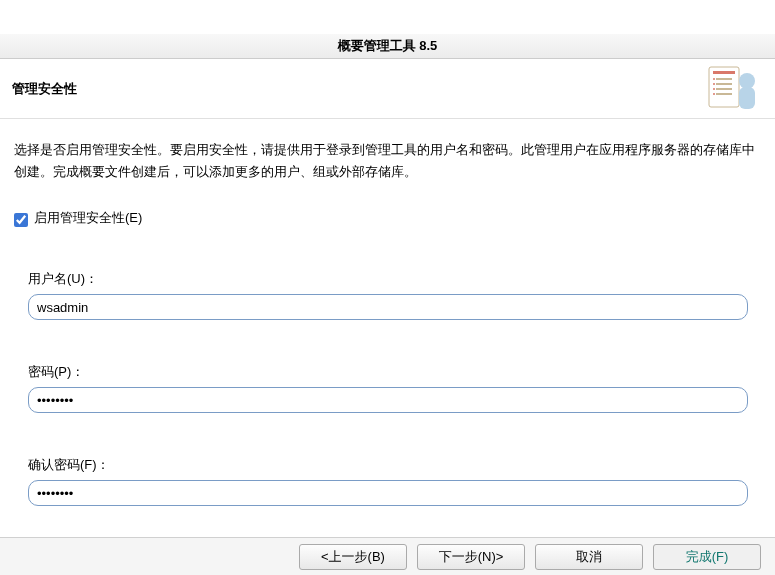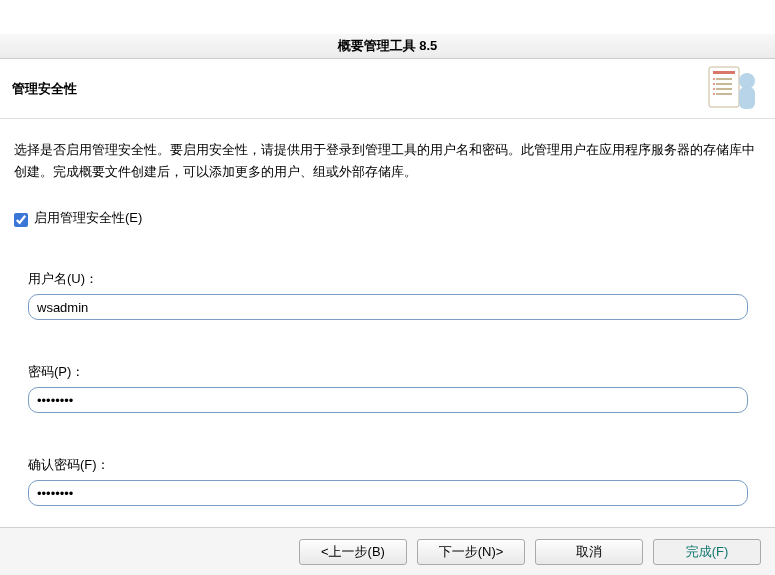--- a/index.html
+++ b/index.html
@@ -88,21 +88,21 @@
     .footer-note {
       margin-top: 28px;
       font-size: 13px;
       padding-left: 0px;
     }
     .button-bar {
       position: absolute;
       bottom: 0;
       left: 0;
       right: 0;
-      height: 48px;
+      height: 38px;
       border-top: 1px solid #d0d0d0;
       display: flex;
       align-items: center;
       justify-content: flex-end;
       padding: 0 14px;
       gap: 10px;
       background: #f5f5f5;
     }
     .btn {
       min-width: 108px;

